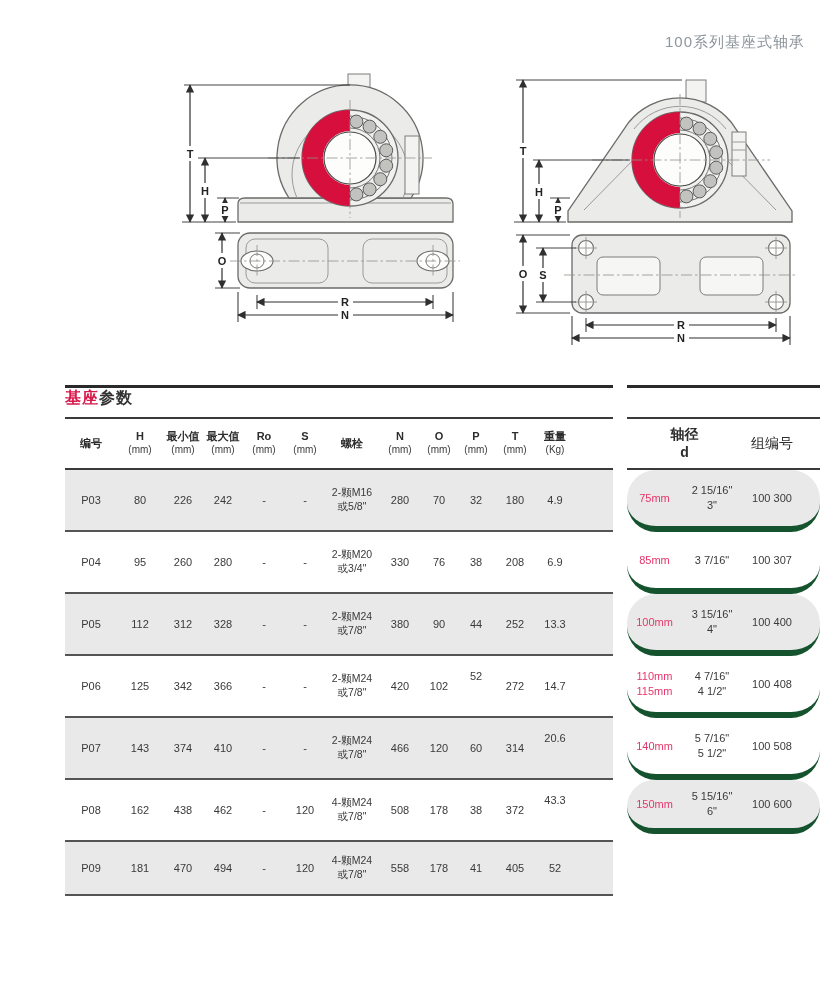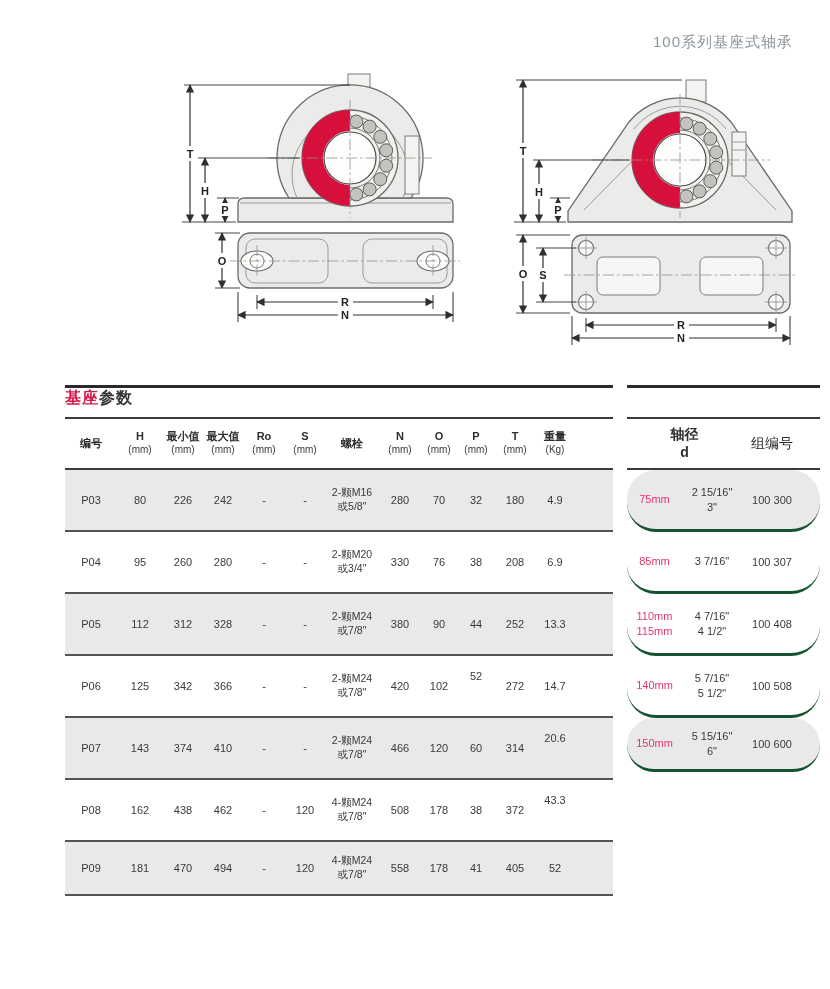--- a/index.html
+++ b/index.html
@@ -1,21 +1,21 @@
 <!DOCTYPE html>
 <html><head>
 <meta charset="utf-8">
 <style>
   html,body { margin:0; padding:0; background:#fff; }
   .page {
     position:relative; width:830px; height:989px; background:#ffffff;
     font-family:"Liberation Sans","DejaVu Sans",sans-serif; overflow:hidden;
   }
   .page-title {
-    position:absolute; top:33px; right:37px;
+    position:absolute; top:33px; right:25px;
     font-size:15px; color:#8d969c; letter-spacing:1px;
   }
   
   .diag { position:absolute; }
   .diag-left  { left:160px; top:70px; }
   .diag-right { left:500px; top:70px; }
   .hfill { fill:#ebebe9; stroke:#6b6b69; stroke-width:1.3; }
   .hfill2 { fill:#f3f3f1; stroke:#7d7d7b; stroke-width:1; }
   .hline { fill:none; stroke:#9a9a98; stroke-width:1; }
   .dim { stroke:#2f2f2f; stroke-width:1.2; fill:none; }
@@ -47,21 +47,21 @@
   .tr.last, .s-tr.last { height:54px; }
   .td { text-align:center; font-size:11px; color:#3a3a3a; }
   .c0{width:52px}.c1{width:46px}.c2{width:40px}.c3{width:40px}.c4{width:42px}.c5{width:40px}
   .c6{width:54px}.c7{width:42px}.c8{width:36px}.c9{width:38px}.c10{width:40px}.c11{width:40px}
   .bolt { font-size:10.5px; line-height:1.3; }
   .td.raised { transform:translateY(-10px); }
   
   .thead-side { display:flex; align-items:center; height:51px; border-bottom:2px solid #3a3a3a; box-sizing:border-box; }
   .sh1 { width:115px; text-align:center; font-size:14px; font-weight:bold; color:#2d2d2d; line-height:1.25; }
   .sh2 { width:60px; text-align:center; font-size:14px; font-weight:normal; color:#2d2d2d; }
-  .s-tr { display:flex; align-items:center; height:62px; border-bottom:3px solid #14532d; box-sizing:border-box;border-radius:29px; }
+  .s-tr { display:flex; align-items:center; height:62px; border-bottom:6px solid #14532d; box-sizing:border-box;border-radius:29px; }
   .sd{width:55px}.si{width:60px}.sg{width:60px}
   .s-d { color:#e8356a; line-height:1.35; }
   .s-inch { line-height:1.35; }
 </style>
 </head>
 <body>
 
 <div class="page">
 
   <div class="page-title">100系列基座式轴承</div>
@@ -455,20 +455,32 @@
             <div></div>
             <div></div>
           </div>
         <div class="td si s-inch">
             <div>3 7/16"</div>
             <div></div>
           </div>
         <div class="td sg">100 307</div>
       </div>
 
+      <div class="s-tr gray">
+        <div class="td sd s-d">
+            <div>100mm</div>
+            <div></div>
+            <div></div>
+          </div>
+        <div class="td si s-inch">
+            <div>3 15/16"</div>
+            <div>4"</div>
+          </div>
+        <div class="td sg">100 400</div>
+      </div>
 
       <div class="s-tr">
         <div class="td sd s-d">
             <div>110mm</div>
             <div>115mm</div>
             <div></div>
           </div>
         <div class="td si s-inch">
             <div>4 7/16"</div>
             <div>4 1/2"</div>

